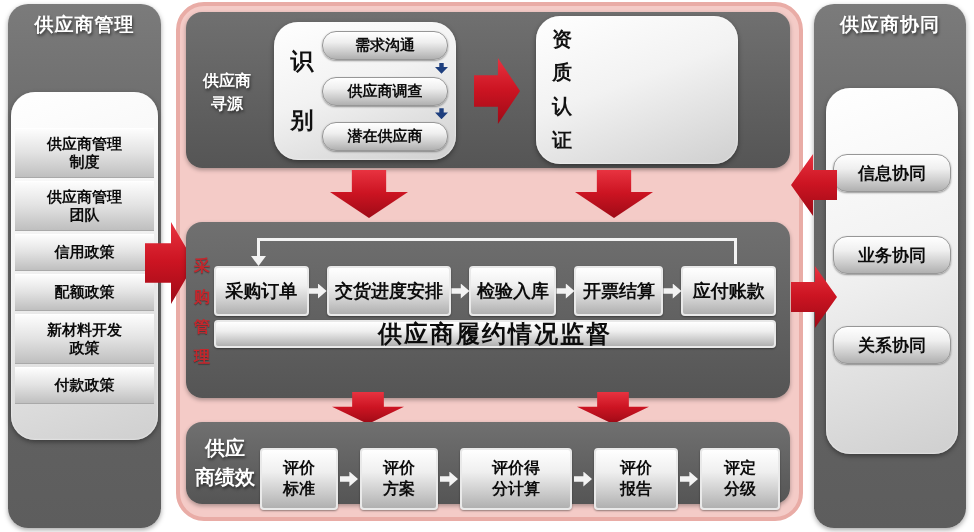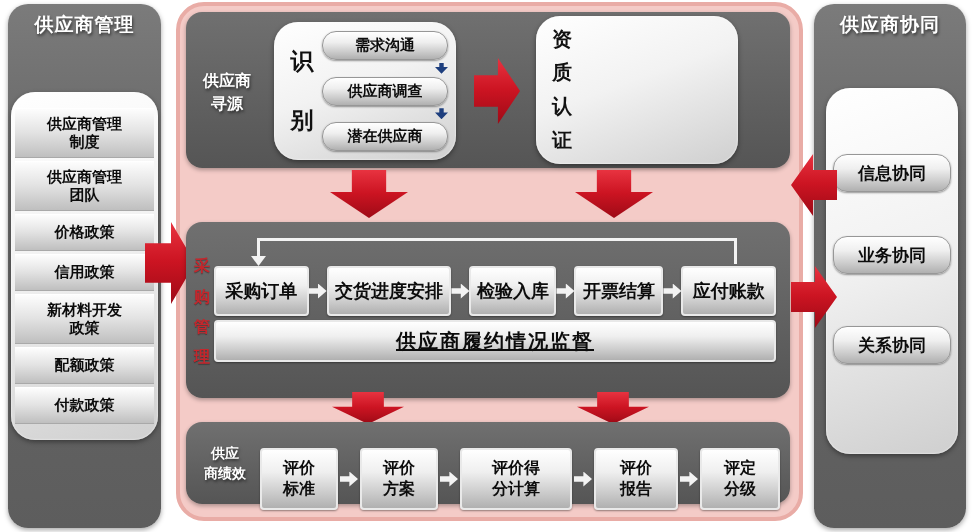--- a/index.html
+++ b/index.html
@@ -80,25 +80,24 @@
 
 <div id="stage">
 
   <div class="abs sidebar" style="left:8px;top:4px;width:153px;height:524px;">
     <div class="abs panel-title center" style="left:0;top:8px;width:100%;height:26px;">供应商管理</div>
     <div class="abs white-box" style="left:3px;top:88px;width:147px;height:348px;padding:13px 4px;display:flex;flex-direction:column;gap:3px;justify-content:center;">
       <div class="item center prel" style="height:48px;">供应商管理
 制度</div>
       <div class="item center prel" style="height:48px;">供应商管理
 团队</div>
-      <div class="item center prel" style="height:35px;">价格政策</div>
       <div class="item center prel" style="height:35px;">信用政策</div>
+      <div class="item center prel" style="height:35px;">配额政策</div>
       <div class="item center prel" style="height:48px;">新材料开发
 政策</div>
-      <div class="item center prel" style="height:35px;">配额政策</div>
       <div class="item center prel" style="height:35px;">付款政策</div>
     </div>
   </div>
 
   <div class="abs" style="left:176px;top:2px;width:627px;height:519px;border-radius:28px;background:#f4cbc7;border:4px solid #e9aca6;"></div>
 
   <div class="abs arr right" style="left:145px;top:222px;width:50px;height:82px;"></div>
 
   <div class="abs dark-panel" style="left:186px;top:12px;width:604px;height:156px;">
     <div class="abs panel-label prel center" style="left:8px;top:54px;width:66px;height:52px;">供应商
@@ -143,28 +142,28 @@
       <div class="flowarr"></div>
       <div class="silver node center" style="width:128px;height:46px;font-size:18px;">交货进度安排</div>
       <div class="flowarr"></div>
       <div class="silver node center" style="width:88px;height:46px;font-size:18px;">检验入库</div>
       <div class="flowarr"></div>
       <div class="silver node center" style="width:90px;height:46px;font-size:18px;">开票结算</div>
       <div class="flowarr"></div>
       <div class="silver node center" style="width:96px;height:46px;font-size:18px;">应付账款</div>
     </div>
 
-    <div class="abs silver node center" style="left:28px;top:98px;width:562px;height:42px;font-size:20px;letter-spacing:2px;text-decoration:underline;">供应商履约情况监督</div>
+    <div class="abs silver node center" style="left:28px;top:98px;width:562px;height:28px;font-size:24px;letter-spacing:2px;">供应商履约情况监督</div>
   </div>
 
   <div class="abs arr down" style="left:332px;top:392px;width:72px;height:32px;"></div>
   <div class="abs arr down" style="left:577px;top:392px;width:72px;height:32px;"></div>
 
   <div class="abs dark-panel" style="left:186px;top:422px;width:604px;height:82px;">
-    <div class="abs panel-label prel center" style="left:4px;top:16px;width:70px;height:50px;font-size:14px;">供应
+    <div class="abs panel-label prel center" style="left:4px;top:16px;width:70px;height:50px;font-size:20px;">供应
 商绩效</div>
     <div class="abs" style="left:74px;top:27px;width:520px;height:60px;display:flex;align-items:center;justify-content:space-between;">
       <div class="silver node center prel" style="width:74px;height:58px;font-size:16px;line-height:1.3;">评价
 标准</div>
       <div class="flowarr"></div>
       <div class="silver node center prel" style="width:74px;height:58px;font-size:16px;line-height:1.3;">评价
 方案</div>
       <div class="flowarr"></div>
       <div class="silver node center prel" style="width:108px;height:58px;font-size:16px;line-height:1.3;">评价得
 分计算</div>

